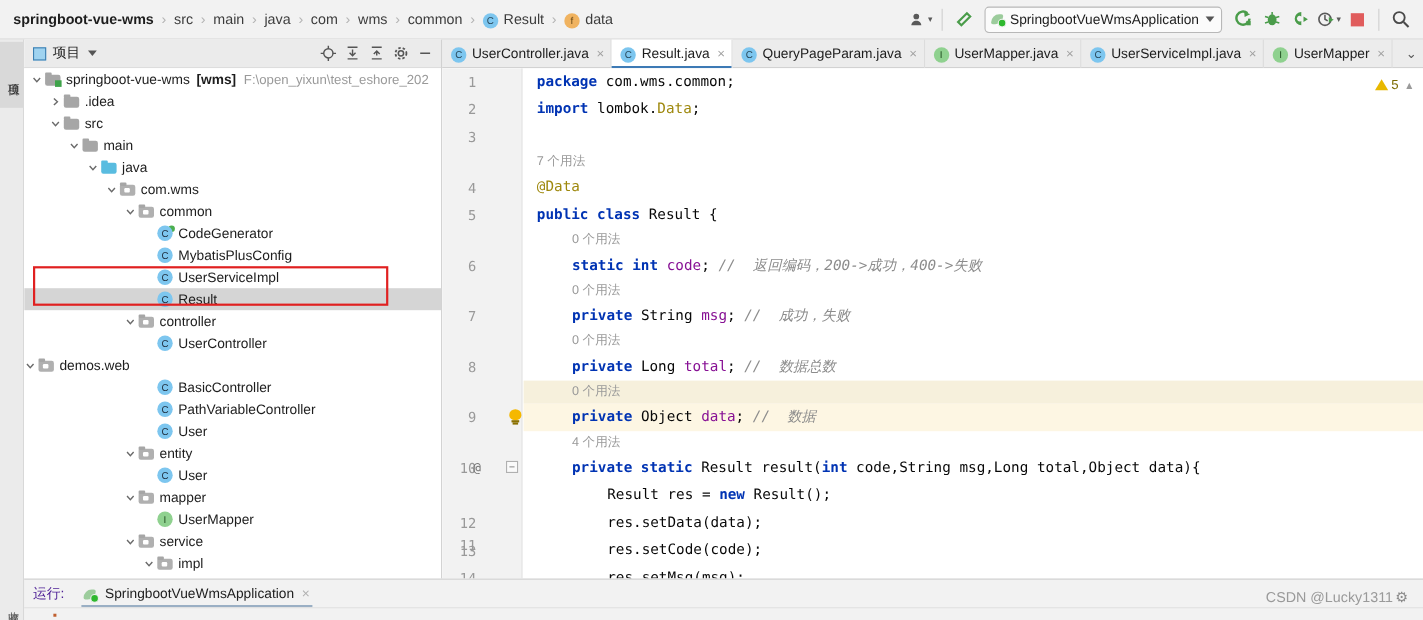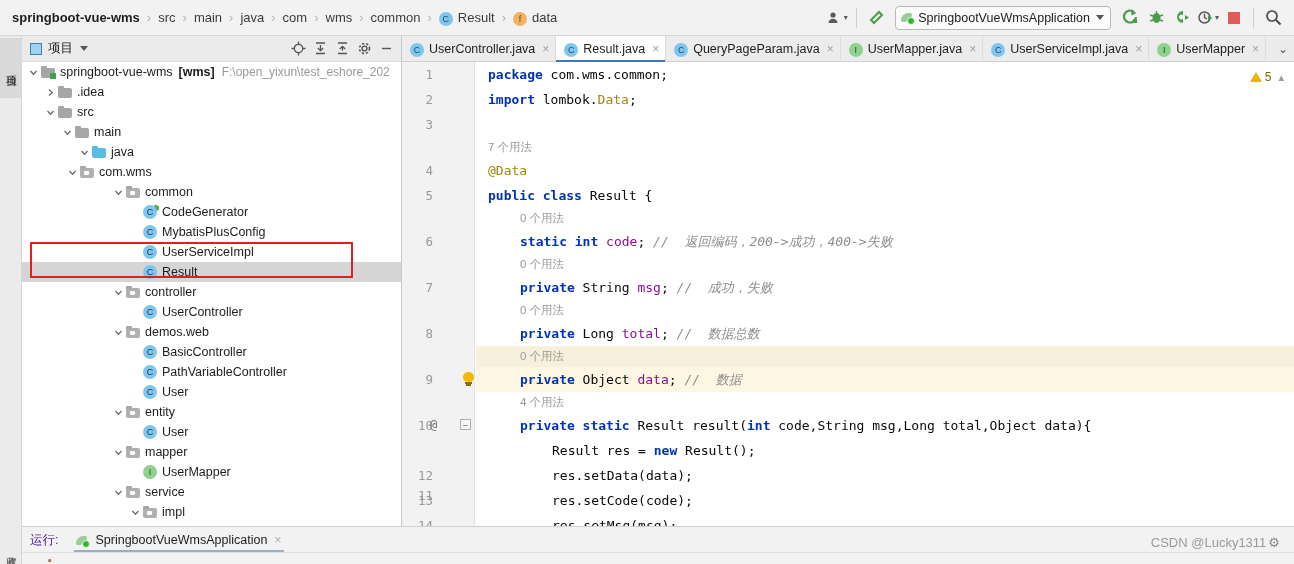--- a/index.html
+++ b/index.html
@@ -430,21 +430,21 @@
             <svg width="11" height="11" viewBox="0 0 11 11">
               <path d="M2.5 4 L5.5 7.2 L8.5 4" fill="none" stroke="#6a6a6a" stroke-width="1.3"></path>
             </svg>
           </span>
           <span class="tfolder blue">
             <span class="fb"></span>
             <span class="ft"></span>
           </span>
           <span class="tlabel">java</span>
         </div>
-        <div class="trow" style="padding-left: 45px;">
+        <div class="trow" style="padding-left: 74px;">
           <span class="twist">
             <svg width="11" height="11" viewBox="0 0 11 11">
               <path d="M2.5 4 L5.5 7.2 L8.5 4" fill="none" stroke="#6a6a6a" stroke-width="1.3"></path>
             </svg>
           </span>
           <span class="tfolder pkg">
             <span class="fb"></span>
             <span class="ft"></span>
           </span>
           <span class="tlabel">com.wms</span>
@@ -491,21 +491,21 @@
             <span class="fb"></span>
             <span class="ft"></span>
           </span>
           <span class="tlabel">controller</span>
         </div>
         <div class="trow" style="padding-left: 108px;">
           <span class="twist"></span>
           <span class="cicon c">C</span>
           <span class="tlabel">UserController</span>
         </div>
-        <div class="trow" style="padding-left: 91px;">
+        <div class="trow" style="">
           <span class="twist">
             <svg width="11" height="11" viewBox="0 0 11 11">
               <path d="M2.5 4 L5.5 7.2 L8.5 4" fill="none" stroke="#6a6a6a" stroke-width="1.3"></path>
             </svg>
           </span>
           <span class="tfolder pkg">
             <span class="fb"></span>
             <span class="ft"></span>
           </span>
           <span class="tlabel">demos.web</span>

